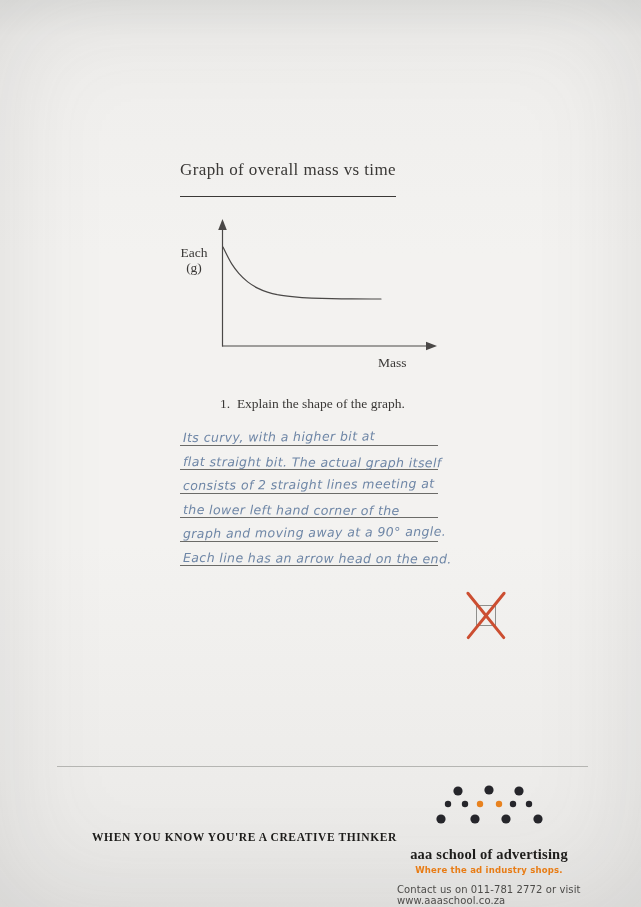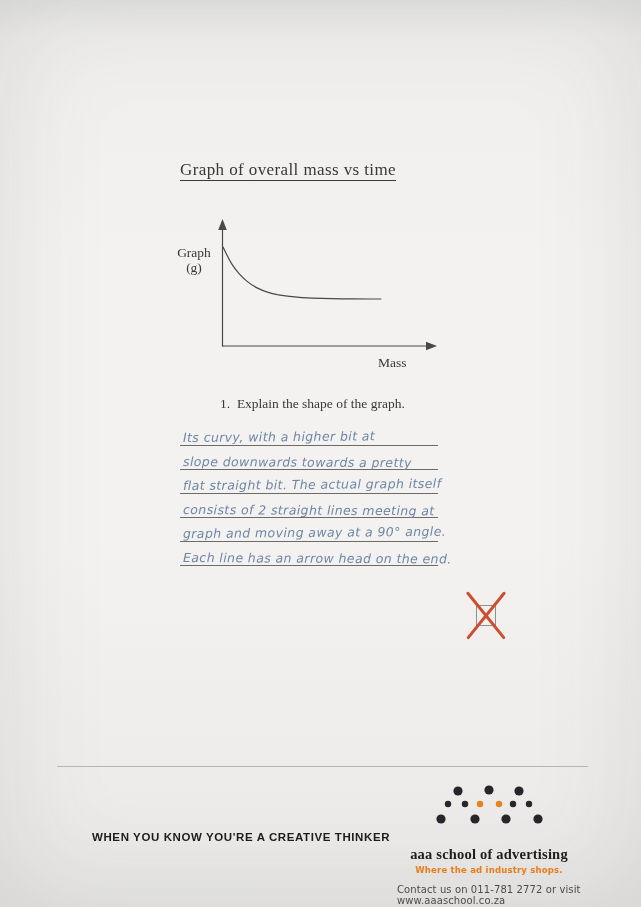--- a/index.html
+++ b/index.html
@@ -11,21 +11,21 @@
     background:linear-gradient(180deg,#e5e5e3 0%,#efeeec 4%,var(--paper) 28%,var(--paper) 60%,#edecea 86%,#e8e7e5 100%);
     box-shadow:inset 0 0 110px rgba(80,80,75,.13);
     font-family:"Liberation Serif", serif;
   }
   .exam-title{
     position:absolute;left:180px;top:160px;
     margin:0;
     font-size:17px;font-weight:normal;letter-spacing:.4px;
     color:var(--ink-text);
     border-bottom:1px solid var(--ink-text);
-    padding-bottom:0;
+    padding-bottom:16px;
     display:inline-block;
   }
   .graph{position:absolute;left:175px;top:218px;width:280px;height:160px;}
   .graph svg{position:absolute;left:0;top:0;}
   .ylabel{
     position:absolute;left:0px;top:27px;width:38px;
     text-align:center;font-size:13.5px;line-height:15px;color:var(--ink-text);
   }
   .xlabel{
     position:absolute;left:203px;top:137px;
@@ -66,21 +66,21 @@
     background:var(--marker-red);border-radius:2px;
   }
   .mark .stroke.s1{transform:rotate(51deg);}
   .mark .stroke.s2{transform:rotate(-51deg);}
   .divider{
     position:absolute;left:57px;top:766px;width:531px;height:1px;
     background:var(--divider);
   }
   .tagline{
     position:absolute;left:92px;top:831px;
-    font-family:Liberation Sans, sans-serif;
+    font-family:Liberation Serif, serif;
     font-weight:bold;font-size:11.5px;letter-spacing:.6px;
     color:var(--tagline-black);
   }
   .logo{position:absolute;left:403px;top:779px;width:172px;text-align:center;}
   .logo svg{display:block;margin:0 auto;}
   .logo-name{
     margin-top:21px;
     font-family:"Liberation Serif", serif;
     font-size:14.5px;font-weight:600;letter-spacing:.2px;
     color:var(--logo-text);
@@ -112,40 +112,40 @@
 
       <line x1="47.5" y1="9" x2="47.5" y2="128.5" stroke="var(--sketch)" stroke-width="1.2"></line>
       <polygon points="47.5,1 43.2,12 51.8,12" fill="var(--sketch)"></polygon>
 
       <line x1="47" y1="128" x2="254" y2="128" stroke="var(--sketch)" stroke-width="1.2"></line>
       <polygon points="262,128 251,123.7 251,132.3" fill="var(--sketch)"></polygon>
 
       <path id="curve-path" fill="none" stroke="var(--sketch)" stroke-width="1.2" stroke-linecap="round" stroke-linejoin="round" d="M48.0,29.0 Q53.9,41.4 56.9,46.1 Q59.9,50.8 63.8,55.4 Q67.8,60.0 72.7,63.9 Q77.6,67.7 82.6,70.1 Q87.5,72.6 92.4,74.1 Q97.4,75.7 102.3,76.7 Q107.3,77.6 117.1,78.6 Q127.0,79.7 136.9,80.1 Q146.8,80.4 156.6,80.6 Q166.5,80.8 176.4,80.9 Q186.3,80.9 196.1,81.0 L206.0,81.0"></path>
     </svg>
     <div class="ylabel">
-      <span>Graph</span><br>
+      <span>Each</span><br>
       <span>(g)</span>
     </div>
     <div class="xlabel">Mass</div>
   </div>
 
   <div class="question">1.  Explain the shape of the graph.</div>
 
   <div class="answers" id="answers">
       <div class="answer-row">
         <span class="hw">Its curvy, with a higher bit at</span>
       </div>
       <div class="answer-row">
-        <span class="hw">slope downwards towards a pretty</span>
-      </div>
-      <div class="answer-row">
         <span class="hw">flat straight bit. The actual graph itself</span>
       </div>
       <div class="answer-row">
         <span class="hw">consists of 2 straight lines meeting at</span>
+      </div>
+      <div class="answer-row">
+        <span class="hw">the lower left hand corner of the</span>
       </div>
       <div class="answer-row">
         <span class="hw">graph and moving away at a 90° angle.</span>
       </div>
       <div class="answer-row">
         <span class="hw">Each line has an arrow head on the end.</span>
       </div>
     </div>
 
   <div class="mark">

